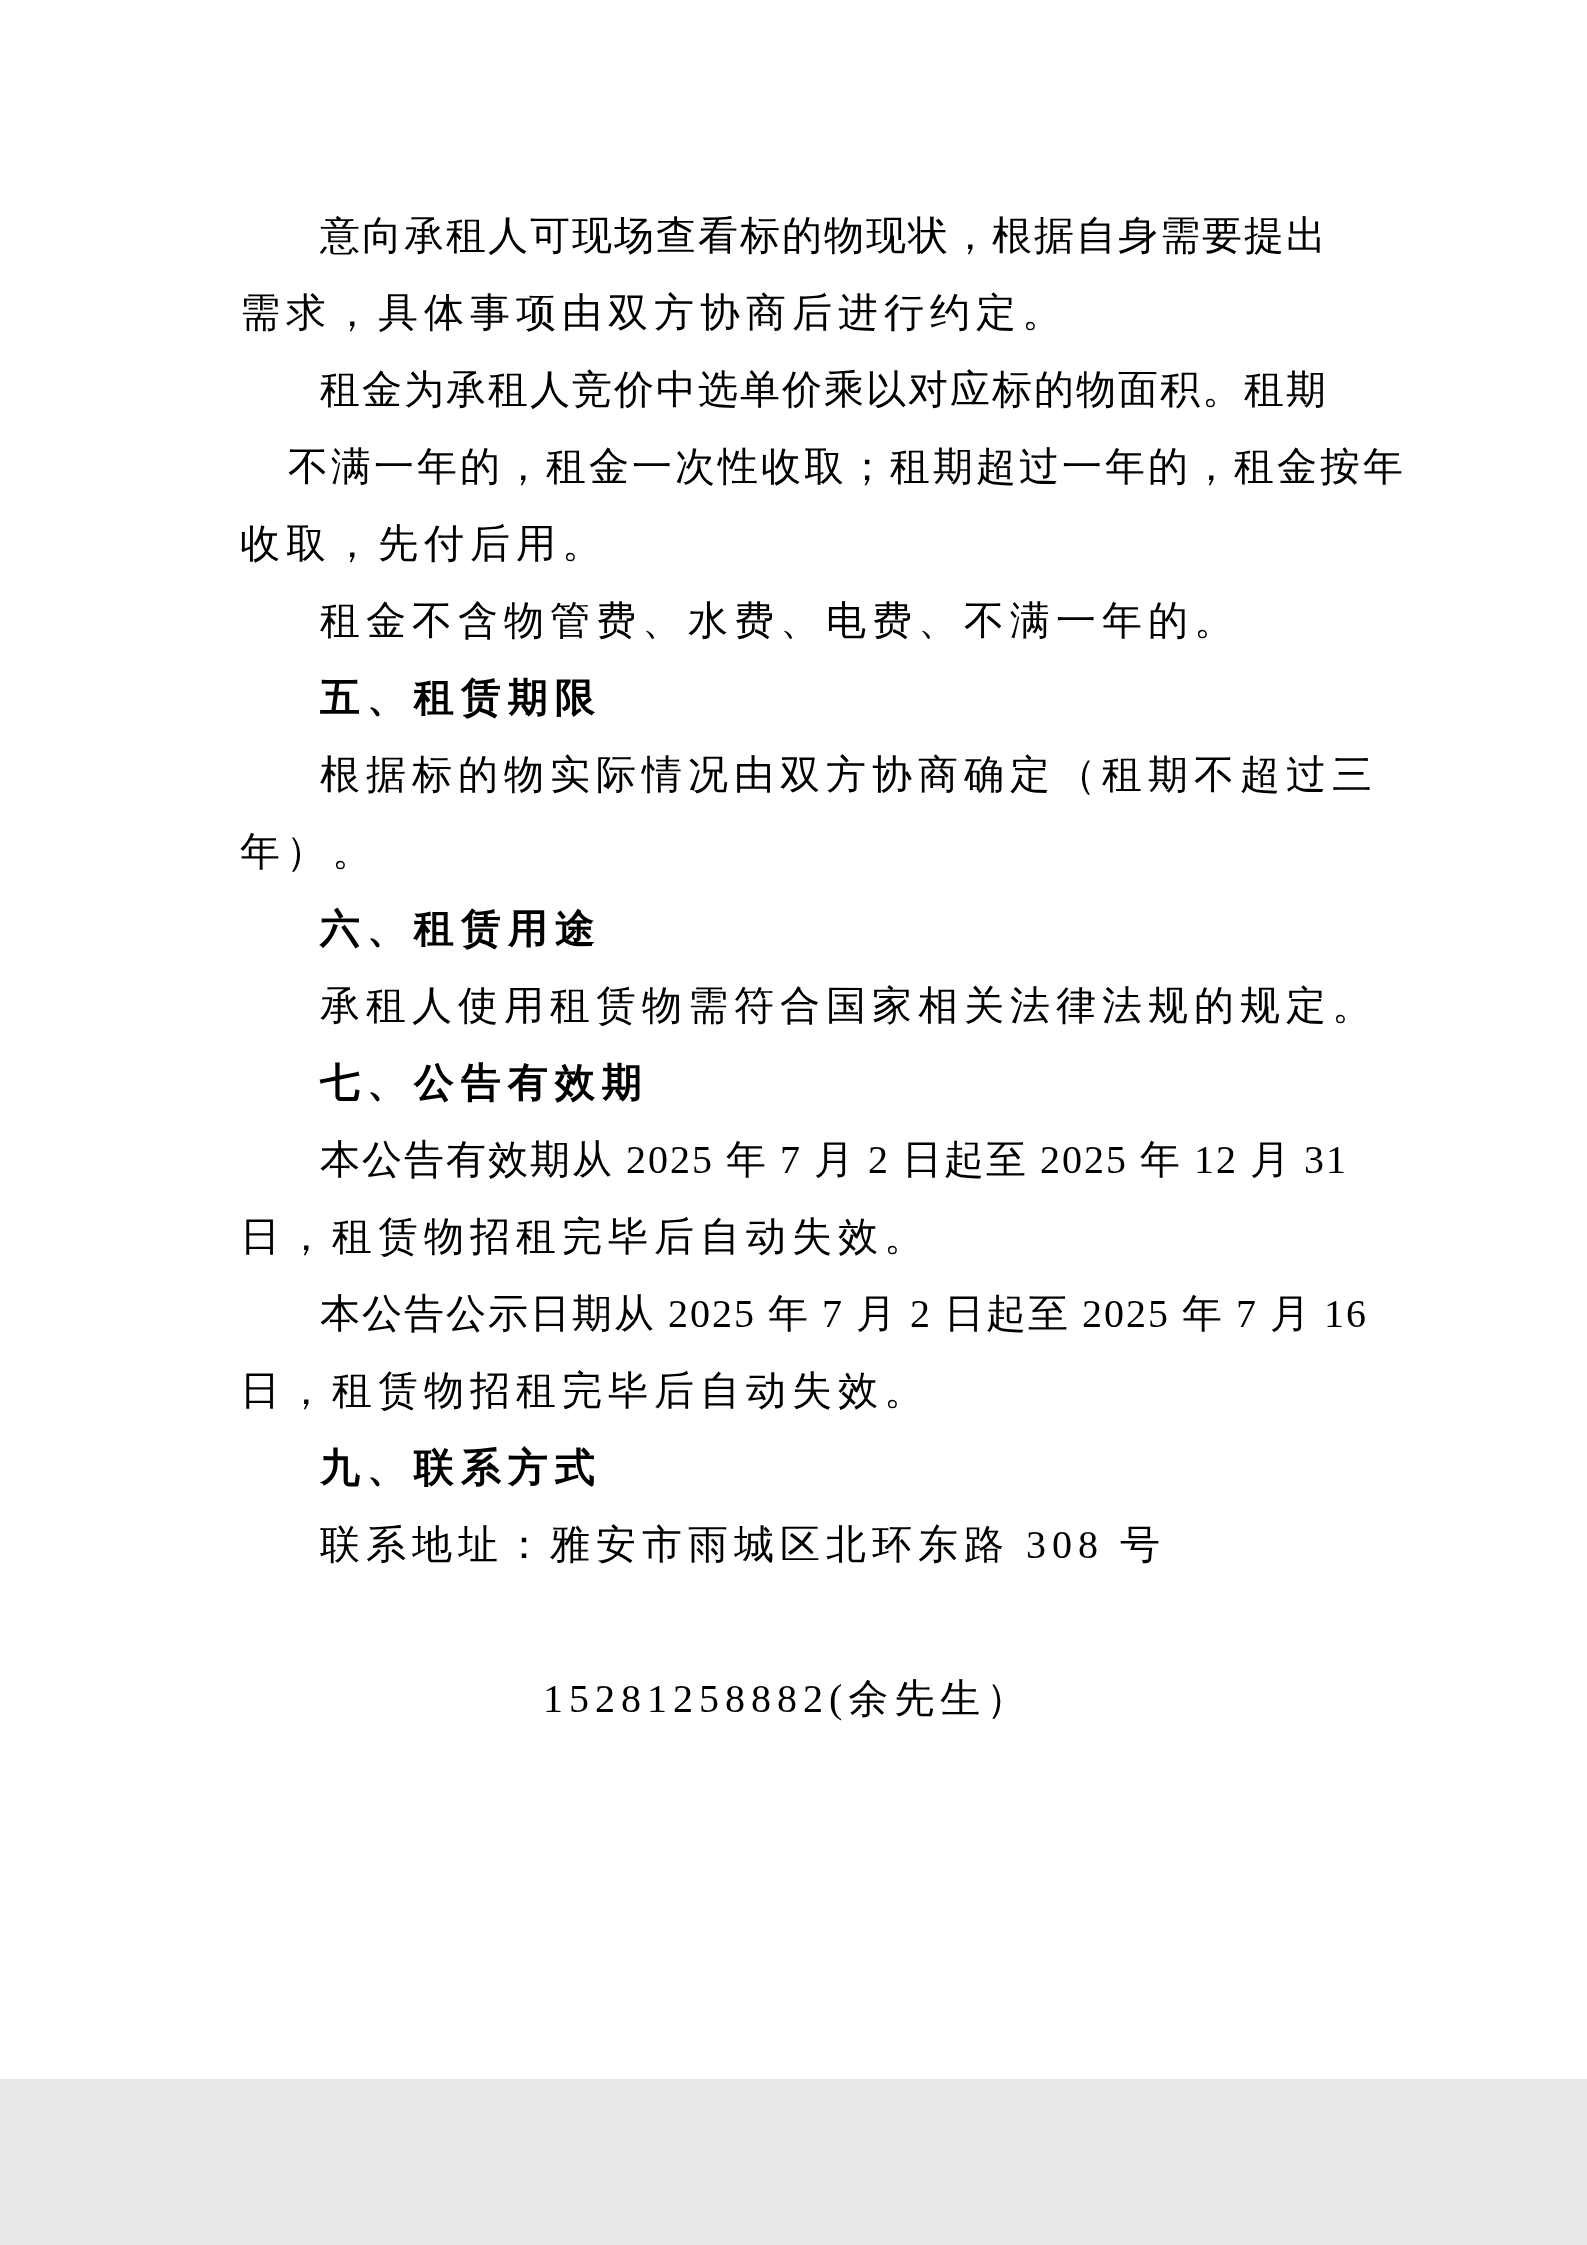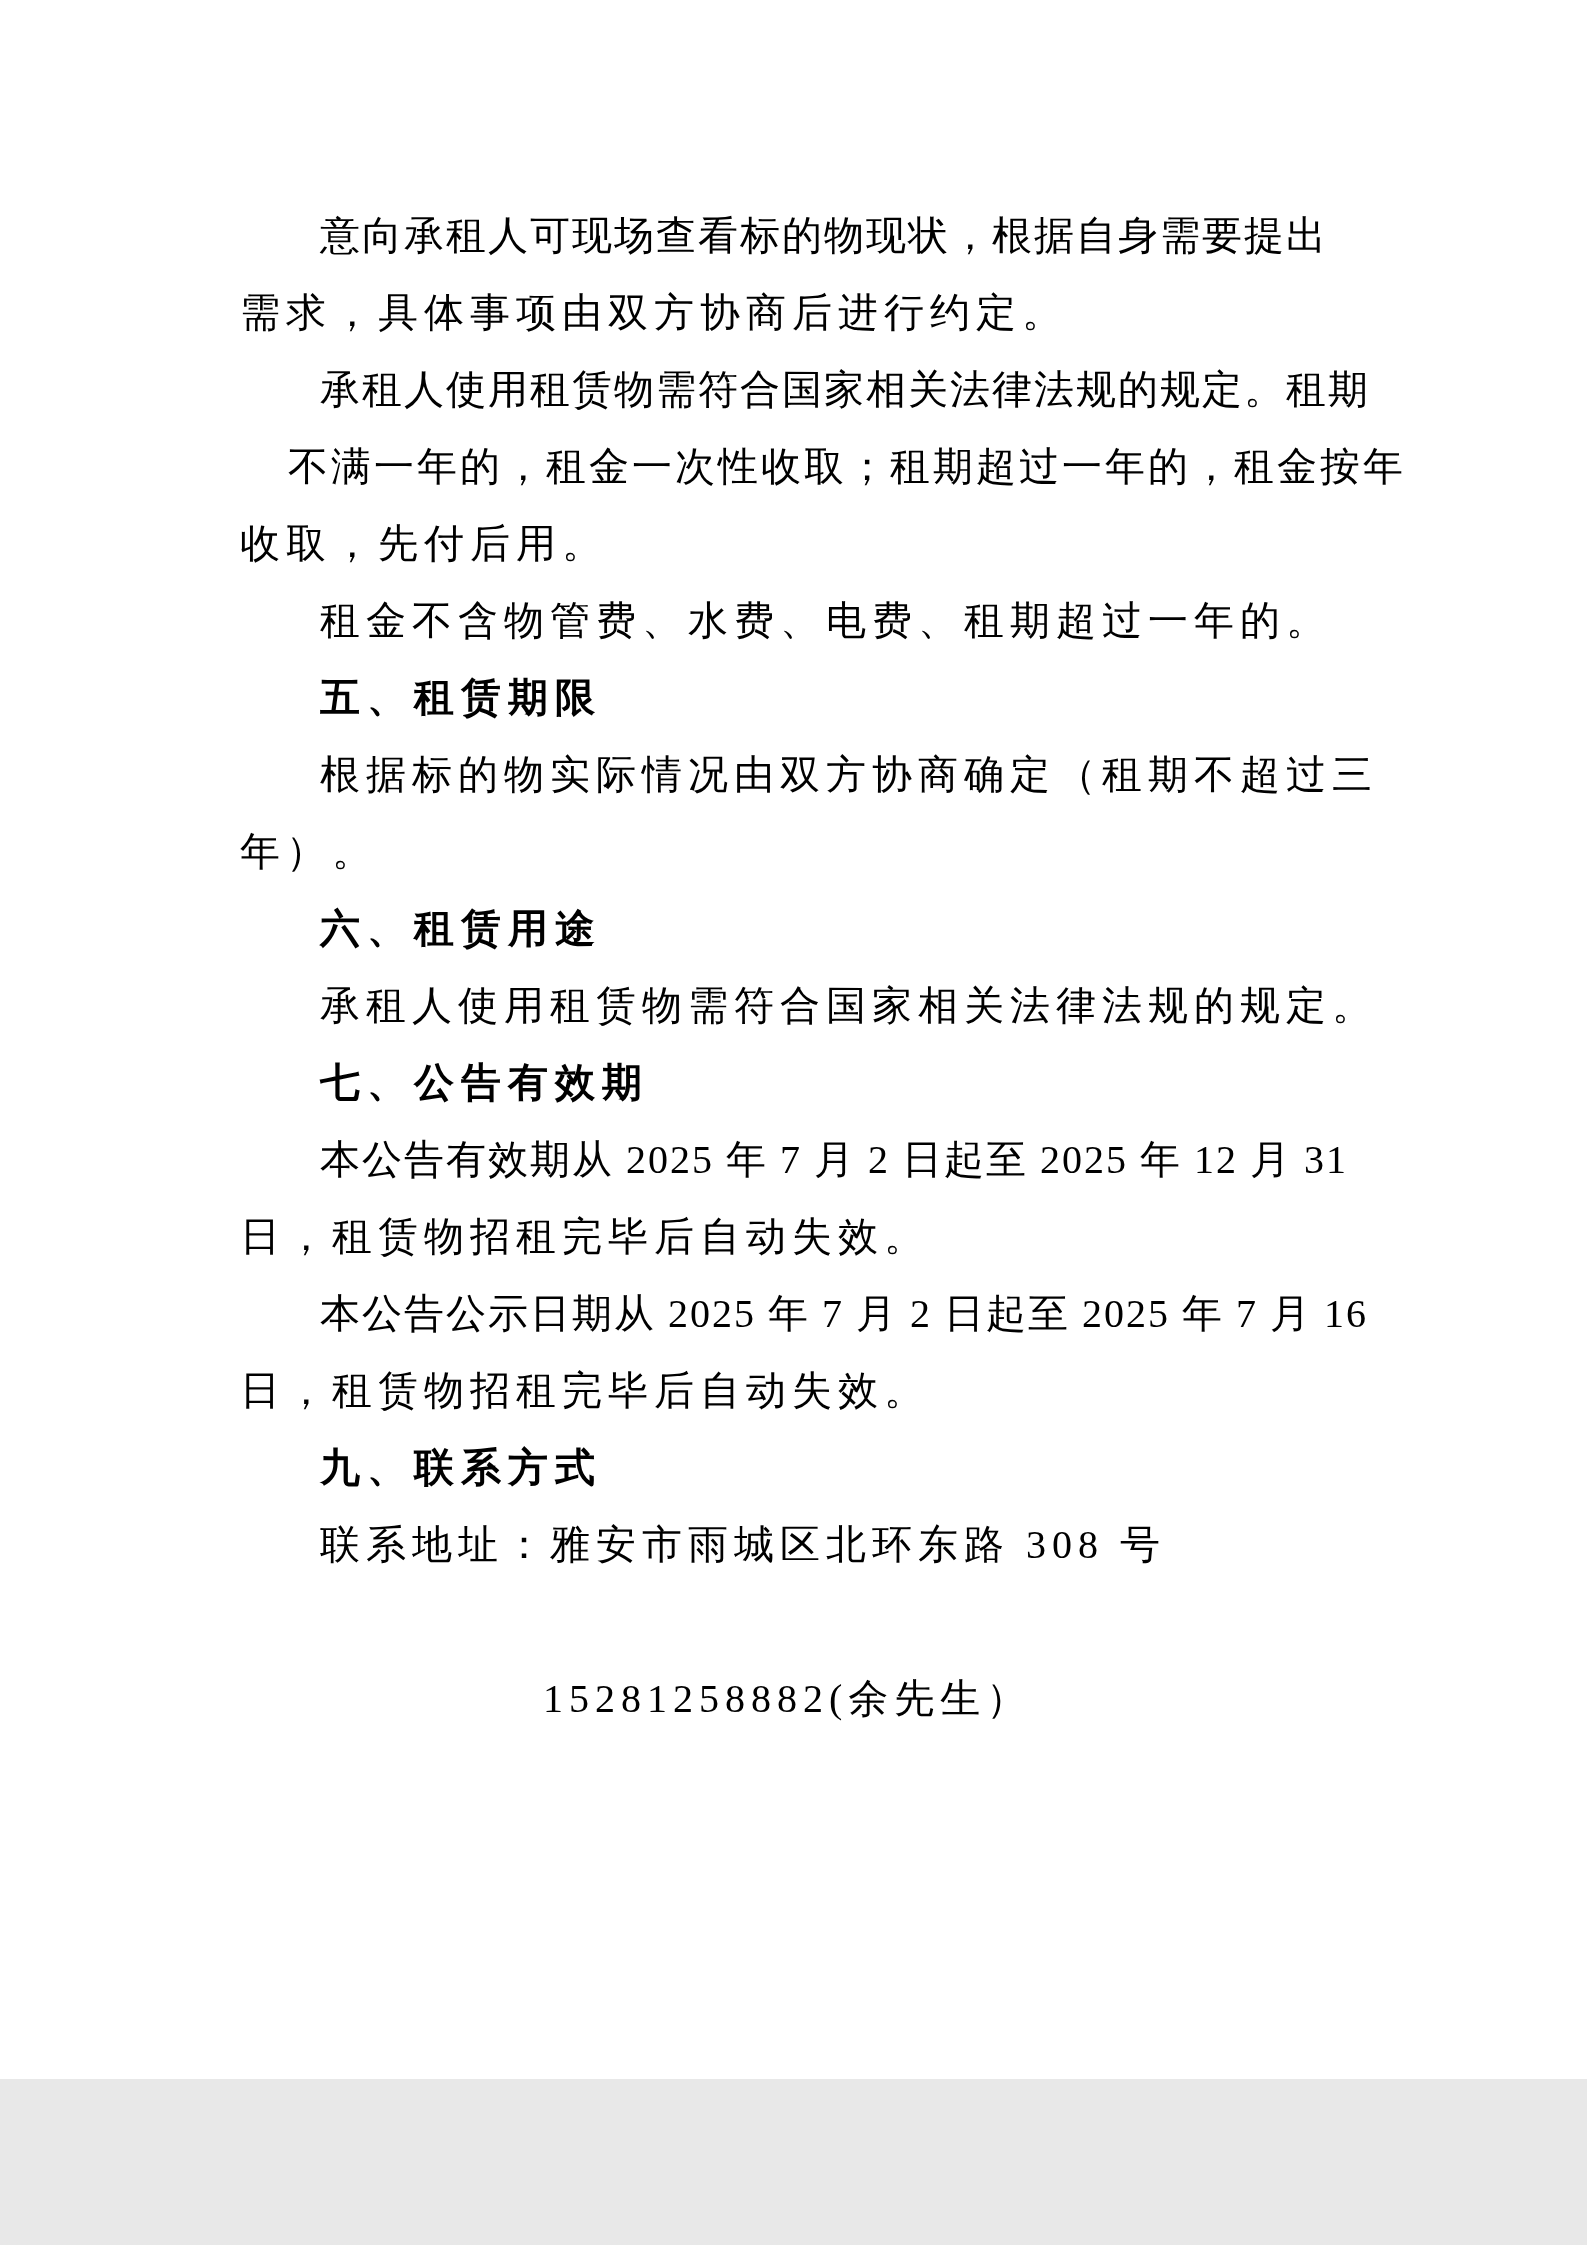--- a/index.html
+++ b/index.html
@@ -40,24 +40,24 @@
   .phone2 { padding-left: 303px; }
   .blank { }
 </style>
 </head>
 <body>
 
 <div class="doc-page">
   <div class="doc-content">
     <div class="ln indent ls-tight">意向承租人可现场查看标的物现状，根据自身需要提出</div>
     <div class="ln">需求，具体事项由双方协商后进行约定。</div>
-    <div class="ln indent ls-tight">承租人使用租赁物需符合国家相关法律法规的规定。租期</div>
+    <div class="ln indent ls-tight">租金为承租人竞价中选单价乘以对应标的物面积。租期</div>
     <div class="ln ls-mid">不满一年的，租金一次性收取；租期超过一年的，租金按年</div>
     <div class="ln">收取，先付后用。</div>
-    <div class="ln indent">租金不含物管费、水费、电费、租期超过一年的。</div>
+    <div class="ln indent">租金不含物管费、水费、电费、不满一年的。</div>
     <div class="ln heading indent">五、租赁期限</div>
     <div class="ln indent">根据标的物实际情况由双方协商确定（租期不超过三</div>
     <div class="ln">年）。</div>
     <div class="ln heading indent">六、租赁用途</div>
     <div class="ln indent">承租人使用租赁物需符合国家相关法律法规的规定。</div>
     <div class="ln heading indent">七、公告有效期</div>
     <div class="ln indent ls-tight">本公告有效期从 2025 年 7 月 2 日起至 2025 年 12 月 31</div>
     <div class="ln">日，租赁物招租完毕后自动失效。</div>
     <div class="ln indent ls-tight">本公告公示日期从 2025 年 7 月 2 日起至 2025 年 7 月 16</div>
     <div class="ln">日，租赁物招租完毕后自动失效。</div>

